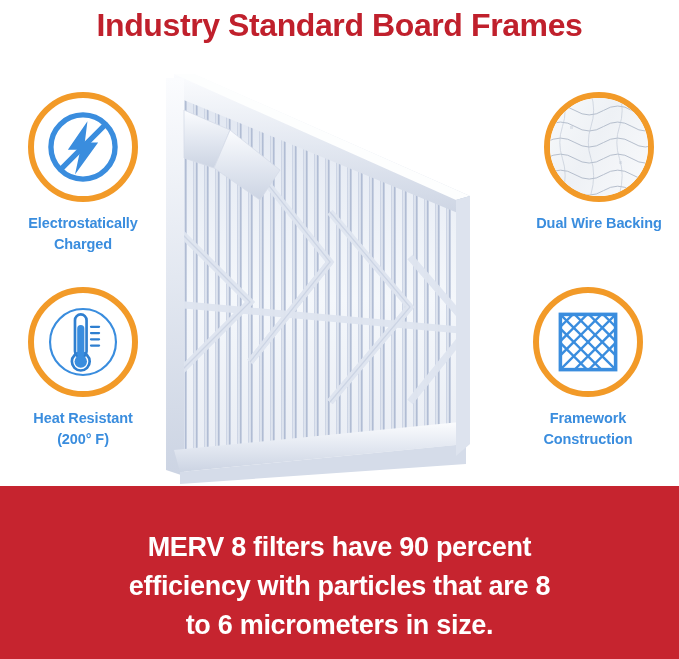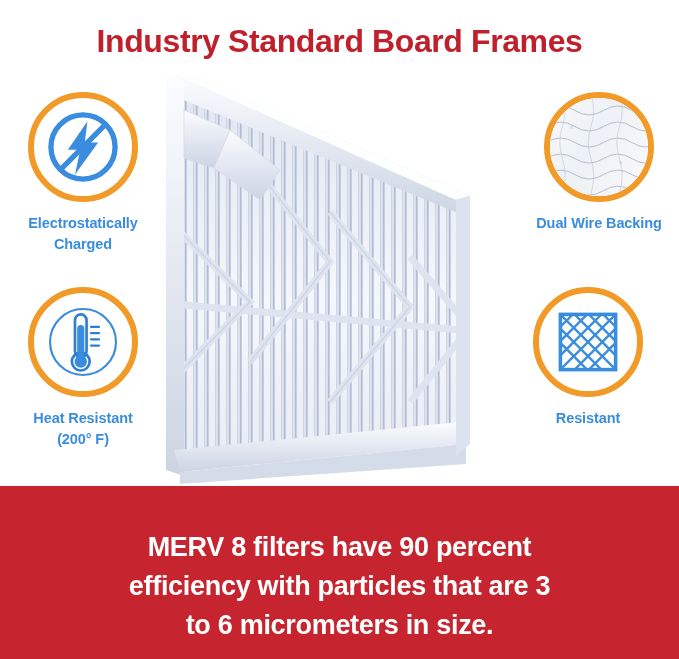--- a/index.html
+++ b/index.html
@@ -23,21 +23,20 @@
     left: 0;
     width: 679px;
     height: 52px;
     line-height: 50px;
     text-align: center;
     color: #c0202c;
     font-size: 32px;
     font-weight: bold;
     letter-spacing: -0.4px;
     white-space: nowrap;
-    margin-top: 16px;
   }
 
   
   .feature {
     position: absolute;
     width: 180px;
     text-align: center;
   }
   .feature .ring {
     width: 110px;
@@ -300,23 +299,24 @@
           <line x1="86" y1="24" x2="22" y2="88"></line>
           <line x1="70" y1="24" x2="6" y2="88"></line>
           <line x1="54" y1="24" x2="-10" y2="88"></line>
           <line x1="38" y1="24" x2="-26" y2="88"></line>
         </g>
         <rect x="24" y="24" width="62" height="62" fill="none" stroke="#3a8dde" stroke-width="4"></rect>
       </svg>
     </span>
   </div>
   <div class="caption">
-    <div>Resistant</div>
+    <div>Framework</div>
+    <div>Construction</div>
   </div>
 </div>
 
 <div class="banner">
   <div class="banner-text">
     <div>MERV 8 filters have 90 percent</div>
-    <div>efficiency with particles that are 3</div>
+    <div>efficiency with particles that are 8</div>
     <div>to 6 micrometers in size.</div>
   </div>
 </div>
 
 </body></html>

